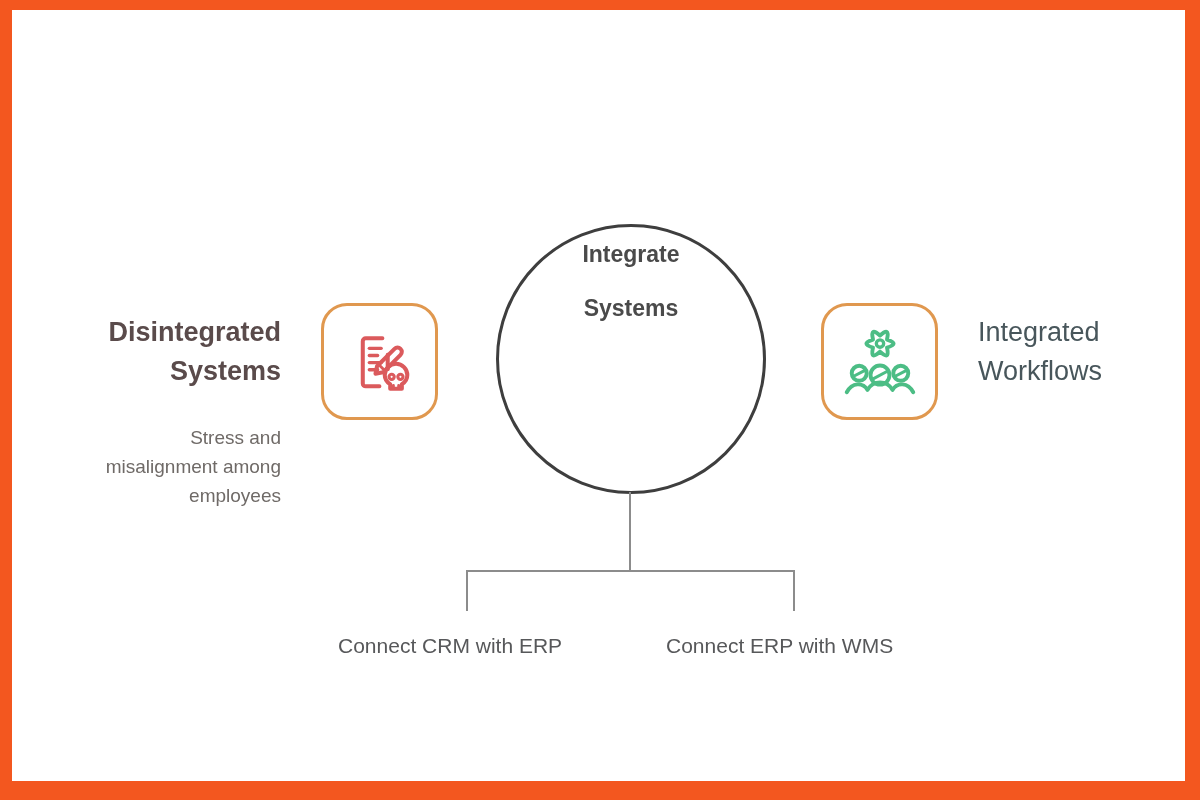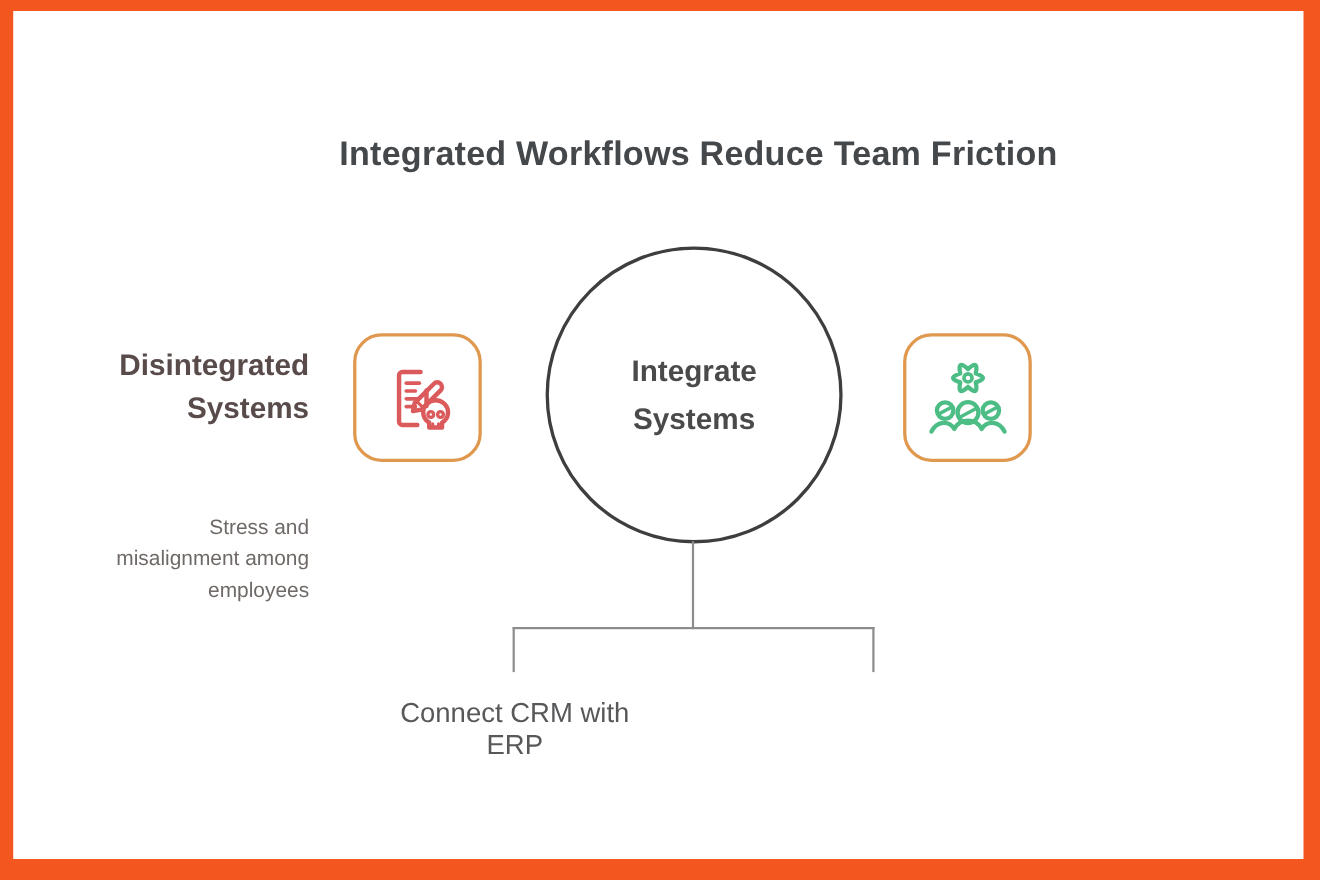--- a/index.html
+++ b/index.html
@@ -11,62 +11,61 @@
          border-color:var(--frame-orange);
          border-width:10px 15px 19px 12px;
          box-sizing:border-box;pointer-events:none;z-index:40;}
 
   .title{position:absolute;left:235px;top:122px;width:800px;
          text-align:center;font-size:31px;font-weight:700;
          letter-spacing:.2px;color:var(--title-text);}
 
   .center-circle{position:absolute;left:496px;top:224px;width:264px;height:264px;
          border:3px solid var(--circle-stroke);border-radius:50%;
-         display:flex;align-items:center;justify-content:center;
-         text-align:center;font-size:27px;font-weight:700;line-height:44px;
+         display:flex;align-items:flex-start;justify-content:center;
+         text-align:center;font-size:23px;font-weight:700;line-height:54px;
          color:var(--circle-text);white-space:pre-line;background:#ffffff;}
 
   .icon-box{position:absolute;top:303px;width:111px;height:111px;
          border:3px solid var(--icon-box-border);border-radius:26px;
          display:flex;align-items:center;justify-content:center;background:#ffffff;}
   .icon-box.left{left:321px;}
   .icon-box.right{left:821px;}
   .icon-box svg{display:block;}
   .icon-red{color:var(--icon-red);}
   .icon-green{color:var(--icon-green);}
 
   .side-heading{position:absolute;top:313px;font-size:27px;line-height:39px;
          white-space:pre-line;}
   .side-heading.left{left:40px;width:241px;text-align:right;color:var(--heading-left);font-weight:bold;}
   .side-heading.right{left:978px;width:215px;text-align:left;color:var(--heading-right);}
 
   .side-desc{position:absolute;top:423px;font-size:19px;line-height:29px;
-         white-space:pre-line;margin-top:42px;}
+         white-space:pre-line;}
   .side-desc.left{left:40px;width:241px;text-align:right;color:var(--body-text-left);}
   .side-desc.right{left:978px;width:212px;text-align:left;color:var(--body-text-right);}
 
   .line{position:absolute;background:var(--connector-line);}
   .stem{left:629px;top:492px;width:2px;height:80px;}
   .crossbar{left:466px;top:570px;width:329px;height:2px;}
   .drop-left{left:466px;top:570px;width:2px;height:41px;}
   .drop-right{left:793px;top:570px;width:2px;height:41px;}
 
-  .branch-label{position:absolute;top:634px;width:260px;text-align:center;
-         font-size:25px;color:var(--branch-label);}
+  .branch-label{position:absolute;top:634px;width:260px;text-align:left;
+         font-size:21px;color:var(--branch-label);}
   .branch-label.first{left:338px;}
   .branch-label.second{left:666px;}
 </style>
 </head>
 <body>
 
 <div class="stage">
 
   <div class="frame"></div>
 
-  <div class="title">Integrated Workflows Reduce Team Friction</div>
 
   <div class="side-heading left">Disintegrated
 Systems</div>
   <div class="side-desc left">Stress and
 misalignment among
 employees</div>
 
   <div class="icon-box left">
     <svg class="icon-red" width="76" height="76" viewBox="0 0 64 64" fill="none" stroke="currentColor" stroke-width="3.4" stroke-linecap="round" stroke-linejoin="round">
 
@@ -103,21 +102,24 @@
       <path d="M9.8 44 L19.3 39" stroke-width="2.6"></path>
       <circle cx="32" cy="43" r="8"></circle>
       <path d="M25.8 46.5 L38.2 39.8" stroke-width="2.6"></path>
       <circle cx="49.5" cy="41.5" r="6.3"></circle>
       <path d="M44.8 44 L54.3 39" stroke-width="2.6"></path>
 
       <path d="M4 57.5 C8.5 49 17.5 49 21.5 55.5 C26 47 38 47 42.5 55.5 C46.5 49 55.5 49 60 57.5"></path>
     </svg>
   </div>
 
+  <div class="side-heading right">Integrated
+Workflows</div>
 
   <div class="line stem"></div>
   <div class="line crossbar"></div>
   <div class="line drop-left"></div>
   <div class="line drop-right"></div>
 
   <div class="branch-label first">Connect CRM with ERP</div>
+  <div class="branch-label second">Connect ERP with WMS</div>
 
 </div>
 
 </body></html>

